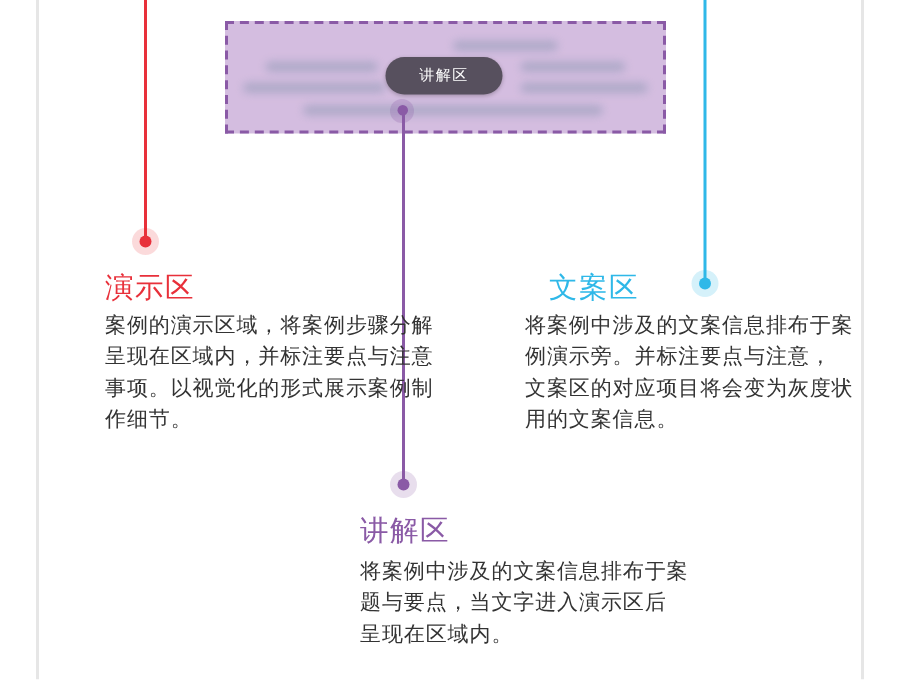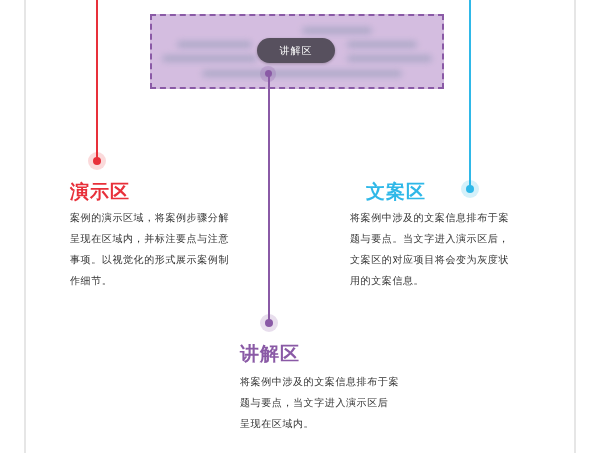--- a/index.html
+++ b/index.html
@@ -34,24 +34,24 @@
   }
   .callout-btn {
     position: absolute; left: 257px; top: 38px; width: 78px; height: 25px;
     border-radius: 13px; background: #57505e;
     color: #ffffff; font-size: 10px; line-height: 25px; text-align: center;
     letter-spacing: 1px;
     box-shadow: 0 1px 3px rgba(0,0,0,0.25);
   }
 
   .section-title {
-    position: absolute; font-size: 19px; font-weight: bold; letter-spacing: 1px;
+    position: absolute; font-size: 19px; font-weight: normal; letter-spacing: 1px;
   }
   .section-body {
-    position: absolute; font-size: 10px; line-height: 21px; color: #333333;
+    position: absolute; font-size: 14px; line-height: 21px; color: #333333;
     letter-spacing: 0.6px;
   }
 </style>
 </head>
 <body>
 
 <div class="page-border-left"></div>
 <div class="page-border-right"></div>
 
 <div class="demo-box">
@@ -83,21 +83,21 @@
 <div class="section-body" style="left:70px; top:207px;">
   <div>案例的演示区域，将案例步骤分解</div>
   <div>呈现在区域内，并标注要点与注意</div>
   <div>事项。以视觉化的形式展示案例制</div>
   <div>作细节。</div>
 </div>
 
 <div class="section-title" style="left:366px; top:179px; color:#2fb8e8;">文案区</div>
 <div class="section-body" style="left:350px; top:207px;">
   <div>将案例中涉及的文案信息排布于案</div>
-  <div>题与要点。当文字进入演示区后，</div>
+  <div>例演示旁。并标注要点与注意，</div>
   <div>文案区的对应项目将会变为灰度状</div>
   <div>用的文案信息。</div>
 </div>
 
 <div class="section-title" style="left:240px; top:341px; color:#8a5aa6;">讲解区</div>
 <div class="section-body" style="left:240px; top:371px;">
   <div>将案例中涉及的文案信息排布于案</div>
   <div>题与要点，当文字进入演示区后</div>
   <div>呈现在区域内。</div>
 </div>

